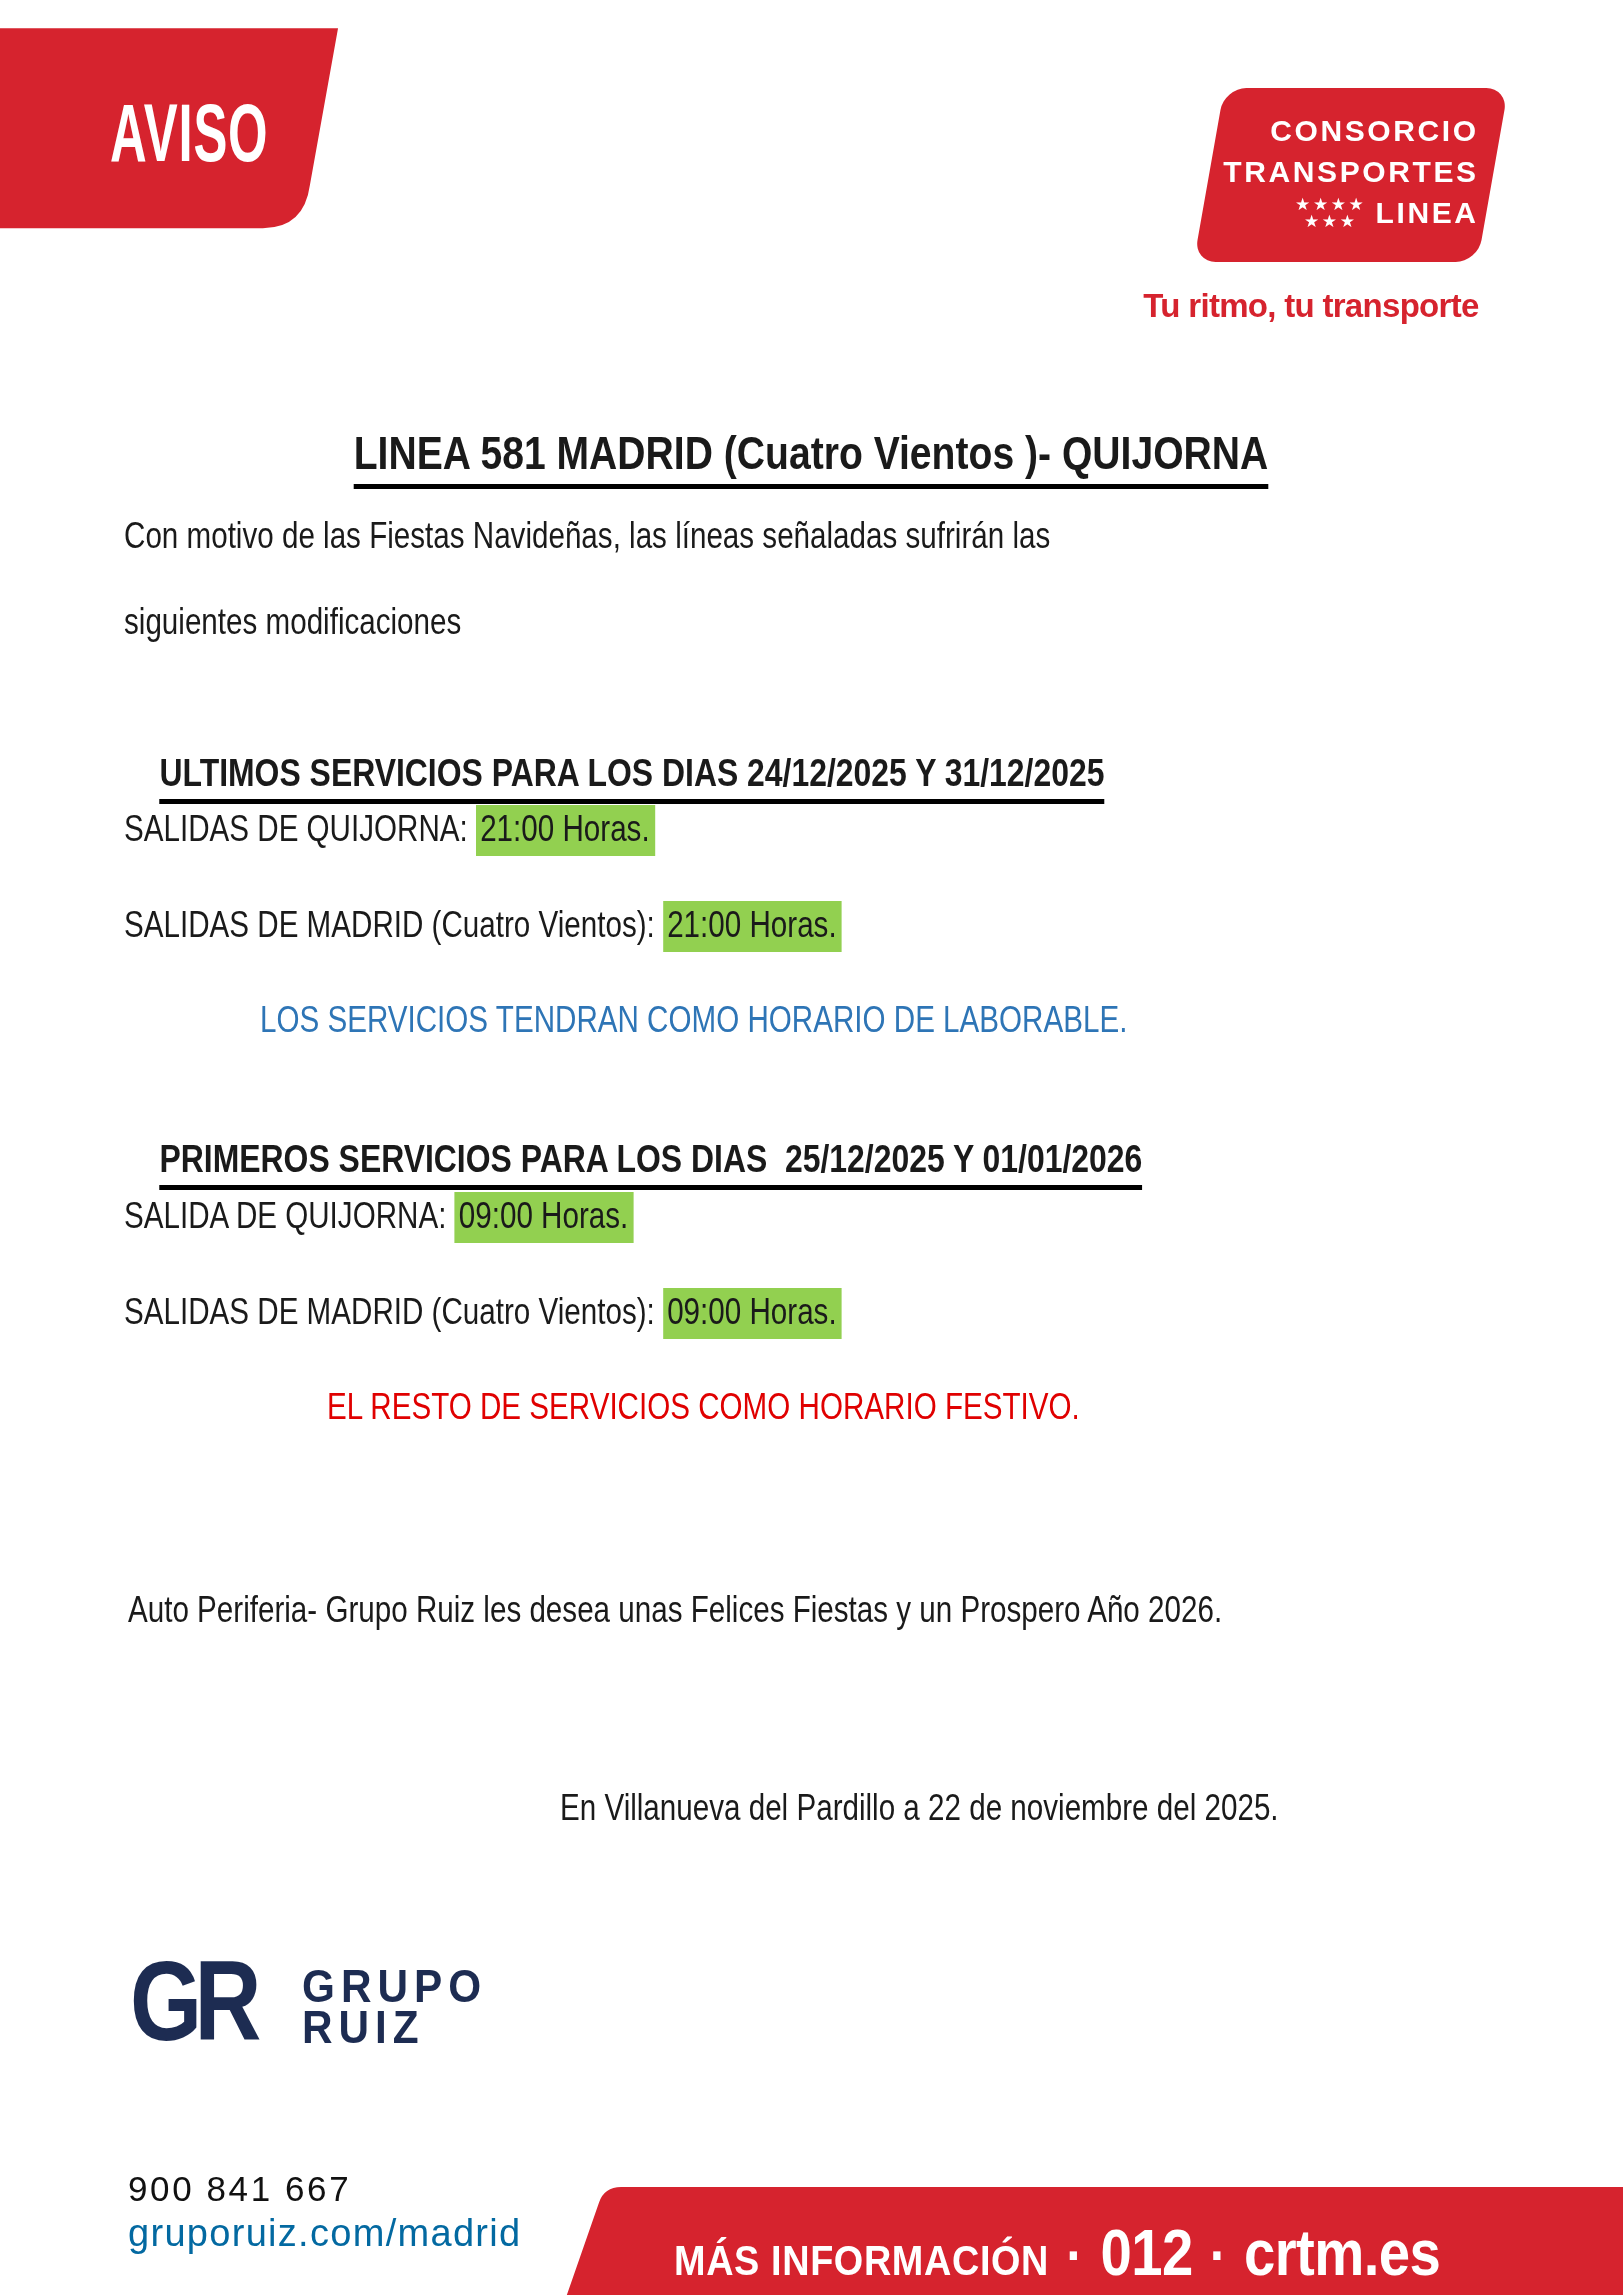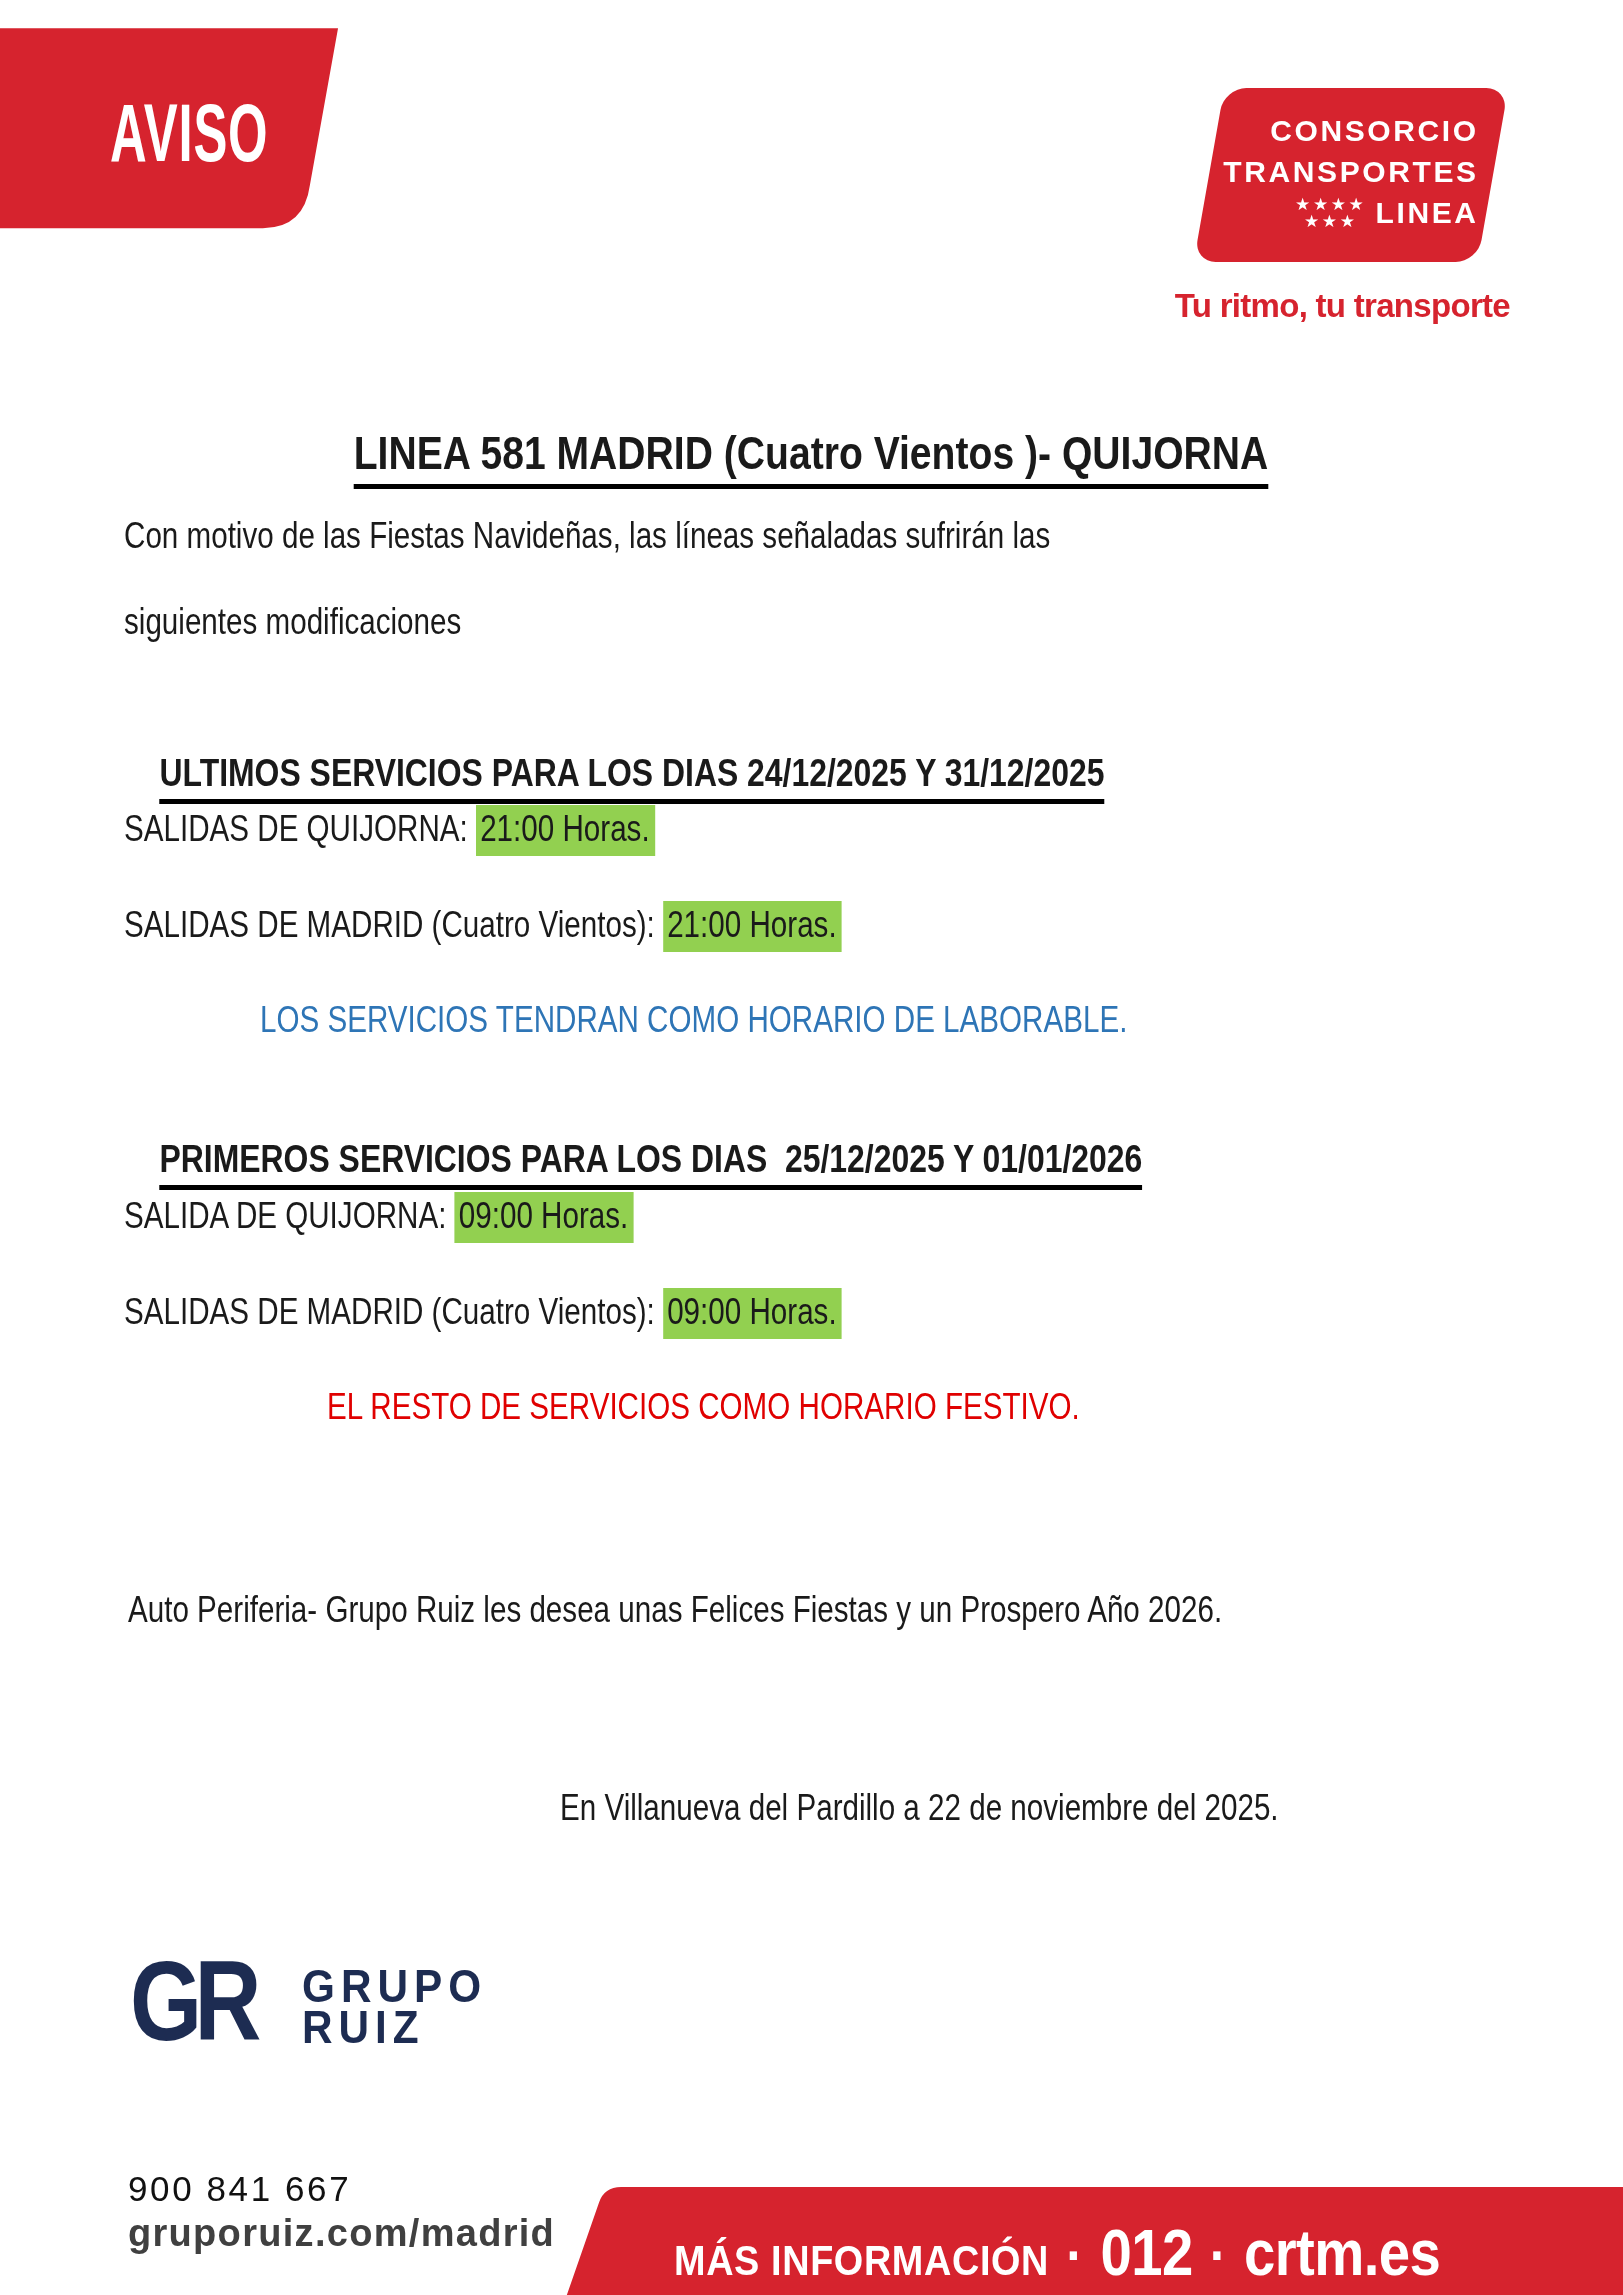--- a/index.html
+++ b/index.html
@@ -35,21 +35,21 @@
     padding-right:14.4px;box-sizing:border-box;
     white-space:nowrap;
   }
   .crtm-row3{display:flex;justify-content:flex-end;align-items:center;gap:9.2px;}
   .crtm-stars{
     display:inline-flex;flex-direction:column;align-items:center;
     font-size:17px;line-height:17px;letter-spacing:2.6px;font-weight:normal;
   }
   .crtm-tagline{
     position:absolute;left:1112px;top:259px;width:398px;
-    text-align:right;color:#d6232e;font-weight:bold;font-size:33px;
+    text-align:center;color:#d6232e;font-weight:bold;font-size:33px;
     letter-spacing:-0.7px;white-space:nowrap;
   }
   
   .tx{position:absolute;left:124px;white-space:pre-wrap;}
   .cond{transform:scaleX(0.80);transform-origin:0 0;white-space:nowrap;}
   .cond-h{transform:scaleX(0.84);transform-origin:0 0;white-space:pre;}
   .title-line{
     left:124px;width:1374px;text-align:center;
     font-size:46px;font-weight:bold;
     transform:scaleX(0.85);transform-origin:50% 0;
@@ -71,21 +71,21 @@
     margin-top:11.8px;
     font-size:46px;font-weight:900;line-height:41px;letter-spacing:6.5px;
     transform:scaleX(0.92);transform-origin:0 0;white-space:nowrap;
   }
   .gr-phone{
     position:absolute;left:128px;top:2141px;
     font-size:35px;font-weight:300;letter-spacing:2.6px;color:#111;
   }
   .gr-web{
     position:absolute;left:128px;top:2184px;
-    font-size:38px;font-weight:700;letter-spacing:1.3px;color:#404040;
+    font-size:38px;font-weight:400;letter-spacing:1.3px;color:#0369a1;
   }
   
   .footer-shape{position:absolute;left:554px;top:2159px;}
   .footer-text{
     position:absolute;left:674px;top:2188px;
     display:flex;align-items:baseline;gap:19.6px;
     color:#ffffff;white-space:nowrap;
     transform:scaleX(0.88);transform-origin:0 0;
   }
   .ft-small{font-size:43px;font-weight:bold;letter-spacing:0.7px;}

